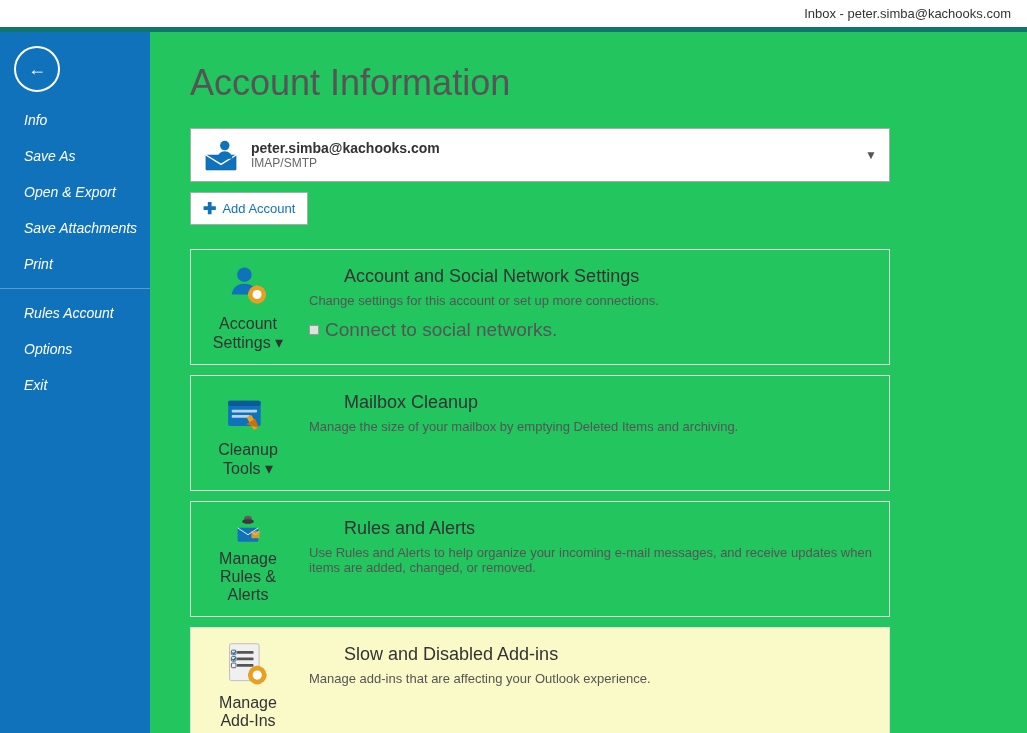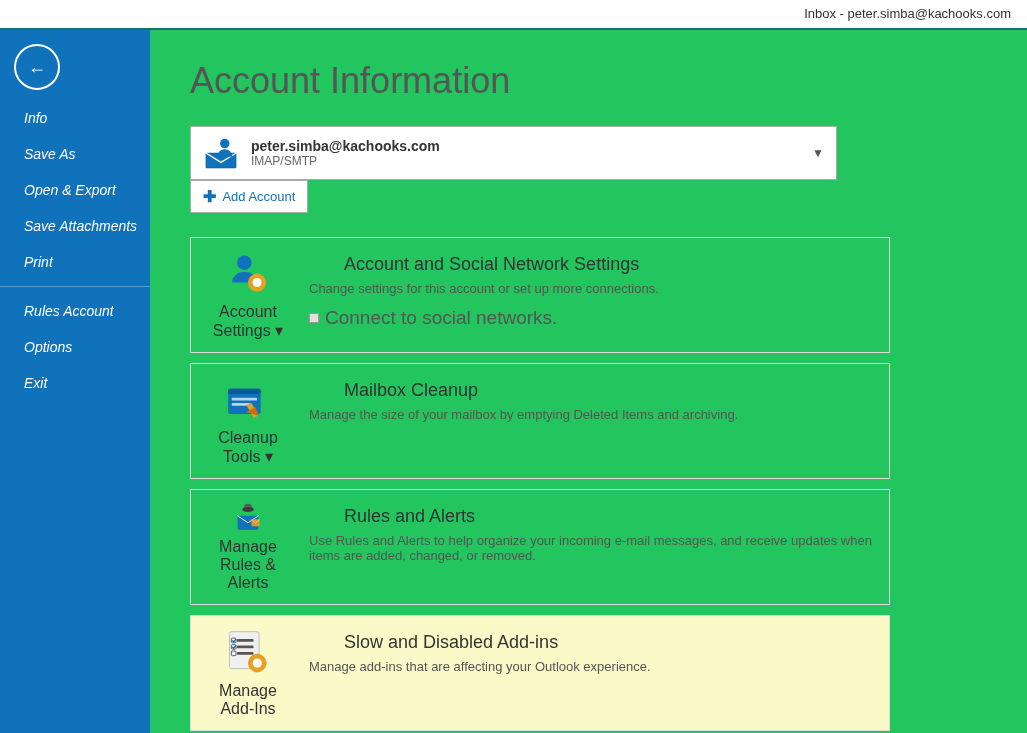--- a/index.html
+++ b/index.html
@@ -4,21 +4,21 @@
   <style>
     * { margin: 0; padding: 0; box-sizing: border-box; }
     body { font-family: 'Segoe UI', Arial, sans-serif; display: flex; flex-direction: column; height: 733px; width: 1027px; overflow: hidden; background: #fff; }
 
     .top-bar {
       background: #fff;
       text-align: right;
       padding: 6px 16px;
       font-size: 13px;
       color: #333;
-      border-bottom: 2px solid #0f766e;
+      border-bottom: 5px solid #0f766e;
       min-height: 30px;
     }
 
     .main-layout {
       display: flex;
       flex: 1;
       overflow: hidden;
     }
 
     
@@ -74,25 +74,26 @@
       color: #555;
       margin-bottom: 24px;
     }
 
     
     .account-dropdown {
       display: flex;
       align-items: center;
       border: 1px solid #aaa;
       padding: 8px 12px;
-      width: 647px;
+      width: 700px;
       max-width: 100%;
       cursor: pointer;
       background: #fff;
       position: relative;
+      margin-bottom: 10px;
     }
 
     .account-icon {
       width: 36px;
       height: 36px;
       margin-right: 12px;
       flex-shrink: 0;
       display: flex;
       align-items: center;
       justify-content: center;

